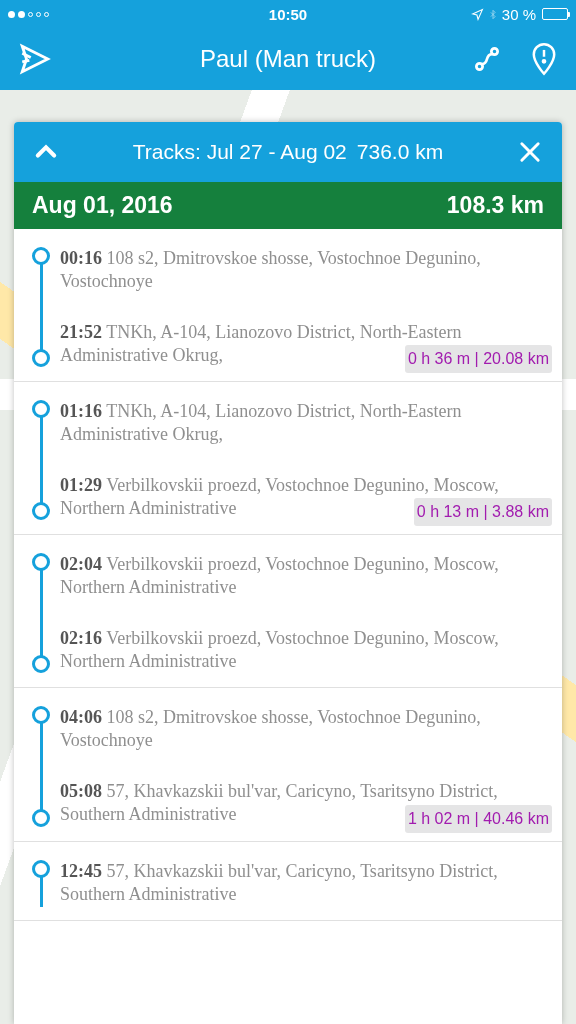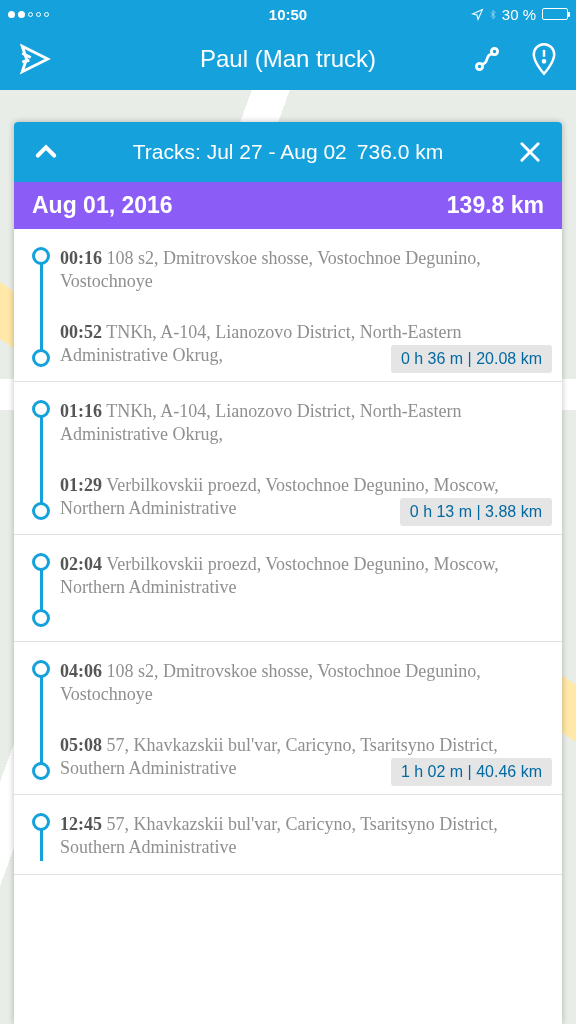--- a/index.html
+++ b/index.html
@@ -75,21 +75,21 @@
 .panel-header {
   height: 60px;
   background: #15a1dc;
   color: #fff;
   display:flex; align-items:center; justify-content:space-between;
   padding: 0 18px;
   font-size: 21px;
   font-weight: 500;
 }
 .panel-sub {
-  background: #8b5cf6;
+  background: #15803d;
   color:#fff;
   display:flex; align-items:center; justify-content:space-between;
   padding: 10px 18px;
   font-size: 23px;
   font-weight: 600;
 }
 .tracks-list {
   background:#fff;
 }
 .segment {
@@ -102,23 +102,23 @@
 .node {
   width: 18px; height: 18px; border-radius:50%; border: 3px solid #15a1dc; background:#fff;
 }
 .vline { width:3px; background:#15a1dc; flex:1; margin:-1px 0;}
 .text-col { flex:1; padding-left:4px; }
 .addr { color:#8f8f8f; font-size:18px; line-height:1.28;font-family:Liberation Serif, serif; }
 .addr .time { color:#555; font-weight:600; }
 .gap { height: 28px; }
 .badge {
   display:inline-block;
-  background:#e5e5e6; color:#0369a1;
+  background:#e5e5e6; color:#a21caf;
   font-size:16px; font-weight:500;
-  padding:5px 10px; border-radius:3px;
+  padding:5px 3px; border-radius:3px;
   position:absolute; right:10px; bottom:8px;
 }
 
 svg { display:block; }
 </style>
 </head>
 <body>
 
 <div class="map-bg"></div>
 
@@ -189,35 +189,35 @@
     </span>
     <span>
       <svg width="28" height="28" viewBox="0 0 24 24" fill="none" stroke="#fff" stroke-width="2.5" stroke-linecap="round">
           <line x1="5" y1="5" x2="19" y2="19"></line>
           <line x1="19" y1="5" x2="5" y2="19"></line>
         </svg>
     </span>
   </div>
   <div class="panel-sub">
     <span>Aug 01, 2016</span>
-    <span>139.8 km</span>
+    <span>108.3 km</span>
   </div>
 
   <div class="tracks-list" id="tracks-list">
       <div class="segment">
     <div class="row">
       <div class="timeline" style="align-self:stretch">
         <div class="node"></div>
         <div class="vline"></div>
             <div class="node"></div>
       </div>
       <div class="text-col">
         <div class="addr"><span class="time">00:16</span> 108 s2, Dmitrovskoe shosse, Vostochnoe Degunino, Vostochnoye</div>
         <div class="gap"></div>
-        <div class="addr"><span class="time">00:52</span> TNKh, A-104, Lianozovo District, North-Eastern Administrative Okrug,</div>
+        <div class="addr"><span class="time">21:52</span> TNKh, A-104, Lianozovo District, North-Eastern Administrative Okrug,</div>
       </div>
     </div>
     <span class="badge">0 h 36 m | 20.08 km</span>
   </div>
       <div class="segment">
     <div class="row">
       <div class="timeline" style="align-self:stretch">
         <div class="node"></div>
         <div class="vline"></div>
             <div class="node"></div>
@@ -233,20 +233,21 @@
       <div class="segment">
     <div class="row">
       <div class="timeline" style="align-self:stretch">
         <div class="node"></div>
         <div class="vline"></div>
             <div class="node"></div>
       </div>
       <div class="text-col">
         <div class="addr"><span class="time">02:04</span> Verbilkovskii proezd, Vostochnoe Degunino, Moscow, Northern Administrative</div>
         <div class="gap"></div>
+        <div class="addr"><span class="time">02:16</span> Verbilkovskii proezd, Vostochnoe Degunino, Moscow, Northern Administrative</div>
       </div>
     </div>
   </div>
       <div class="segment">
     <div class="row">
       <div class="timeline" style="align-self:stretch">
         <div class="node"></div>
         <div class="vline"></div>
             <div class="node"></div>
       </div>

